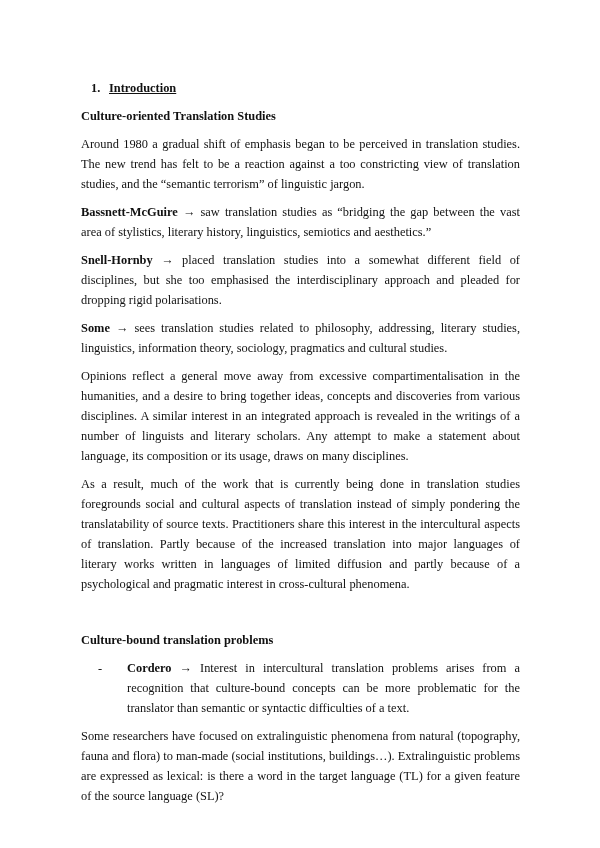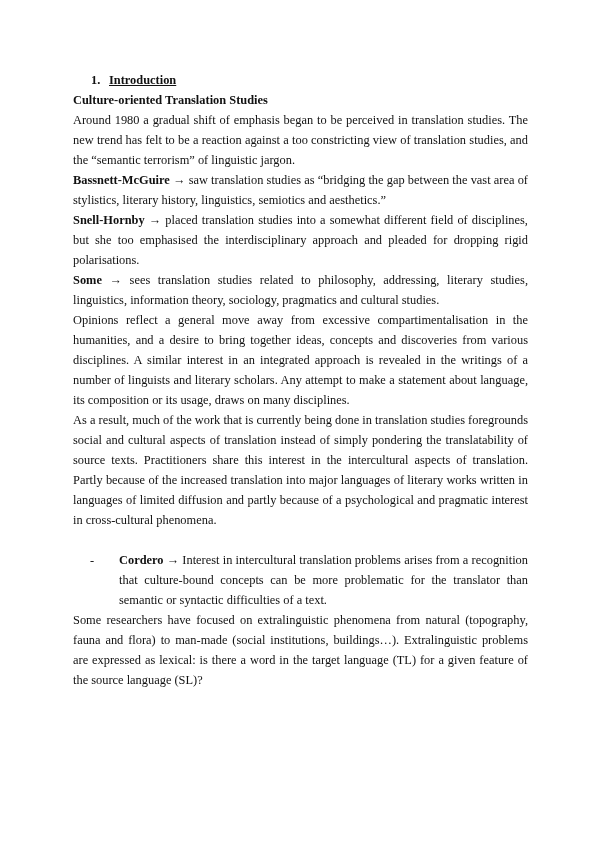--- a/index.html
+++ b/index.html
@@ -2,21 +2,21 @@
 <html><head>
 <meta charset="utf-8">
 <style>
   html, body { margin: 0; padding: 0; background: #ffffff; }
   body { width: 600px; height: 848px; position: relative; overflow: hidden; }
   .page {
     position: absolute; left: 73px; top: 70px; width: 455px;
     font-family: "Liberation Serif", "DejaVu Serif", serif;
     font-size: 12.4px; line-height: 20px; color: #111111;
   }
-  p { margin: 0; text-align: justify; }
+  p { margin: 8px; text-align: justify; }
   .h-num { font-weight: bold; margin-left: 18px; }
   .h-num .num { display: inline-block; width: 18px; }
   .h-num .title { text-decoration: underline; }
   .sub { font-weight: bold; }
   b { font-weight: bold; }
   .gap { height: 20px; }
   .bullet { position: relative; padding-left: 46px; text-align: justify; }
   .bullet .dash { position: absolute; left: 17px; top: 0; }
 </style>
 </head>
@@ -27,15 +27,16 @@
     <span class="num">1.</span><span class="title">Introduction</span>
   </p>
   <p class="sub">Culture-oriented Translation Studies</p>
   <p>Around 1980 a gradual shift of emphasis began to be perceived in translation studies. The new trend has felt to be a reaction against a too constricting view of translation studies, and the “semantic terrorism” of linguistic jargon.</p>
   <p><b>Bassnett-McGuire</b> <span>→</span> <span>saw translation studies as “bridging the gap between the vast area of stylistics, literary history, linguistics, semiotics and aesthetics.”</span></p>
   <p><b>Snell-Hornby</b> <span>→</span> <span>placed translation studies into a somewhat different field of disciplines, but she too emphasised the interdisciplinary approach and pleaded for dropping rigid polarisations.</span></p>
   <p><b>Some</b> <span>→</span> <span>sees translation studies related to philosophy, addressing, literary studies, linguistics, information theory, sociology, pragmatics and cultural studies.</span></p>
   <p>Opinions reflect a general move away from excessive compartimentalisation in the humanities, and a desire to bring together ideas, concepts and discoveries from various disciplines. A similar interest in an integrated approach is revealed in the writings of a number of linguists and literary scholars. Any attempt to make a statement about language, its composition or its usage, draws on many disciplines.</p>
   <p>As a result, much of the work that is currently being done in translation studies foregrounds social and cultural aspects of translation instead of simply pondering the translatability of source texts. Practitioners share this interest in the intercultural aspects of translation. Partly because of the increased translation into major languages of literary works written in languages of limited diffusion and partly because of a psychological and pragmatic interest in cross-cultural phenomena.</p>
   <div class="gap"></div>
+  <p class="sub">Culture-bound translation problems</p>
   <p class="bullet"><span class="dash">-</span><b>Cordero</b> <span>→</span> <span>Interest in intercultural translation problems arises from a recognition that culture-bound concepts can be more problematic for the translator than semantic or syntactic difficulties of a text.</span></p>
   <p>Some researchers have focused on extralinguistic phenomena from natural (topography, fauna and flora) to man-made (social institutions, buildings…). Extralinguistic problems are expressed as lexical: is there a word in the target language (TL) for a given feature of the source language (SL)?</p>
 </div>
 
 </body></html>

